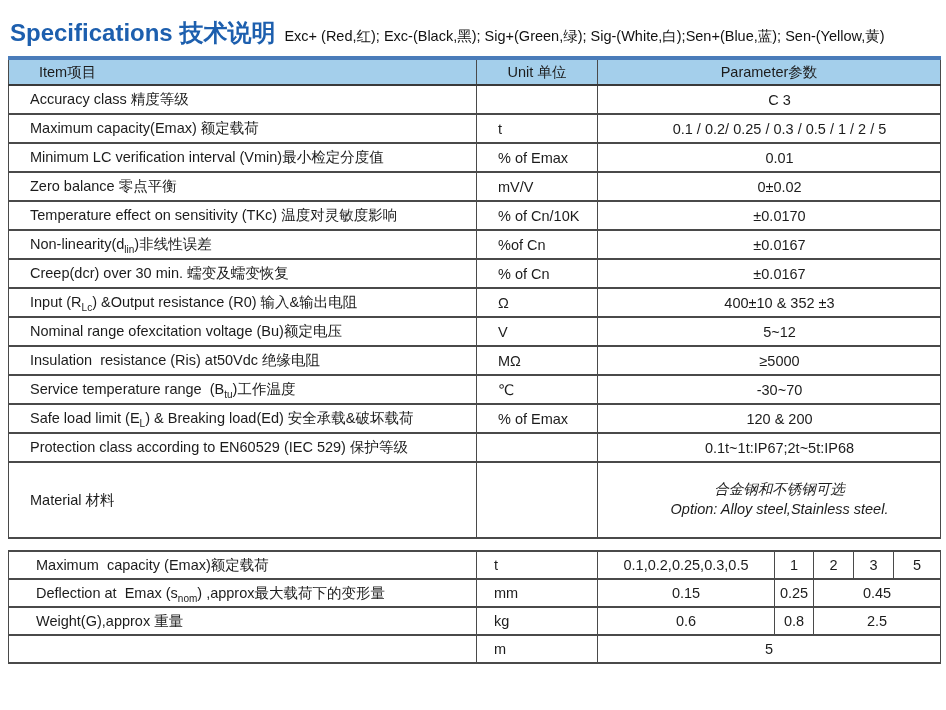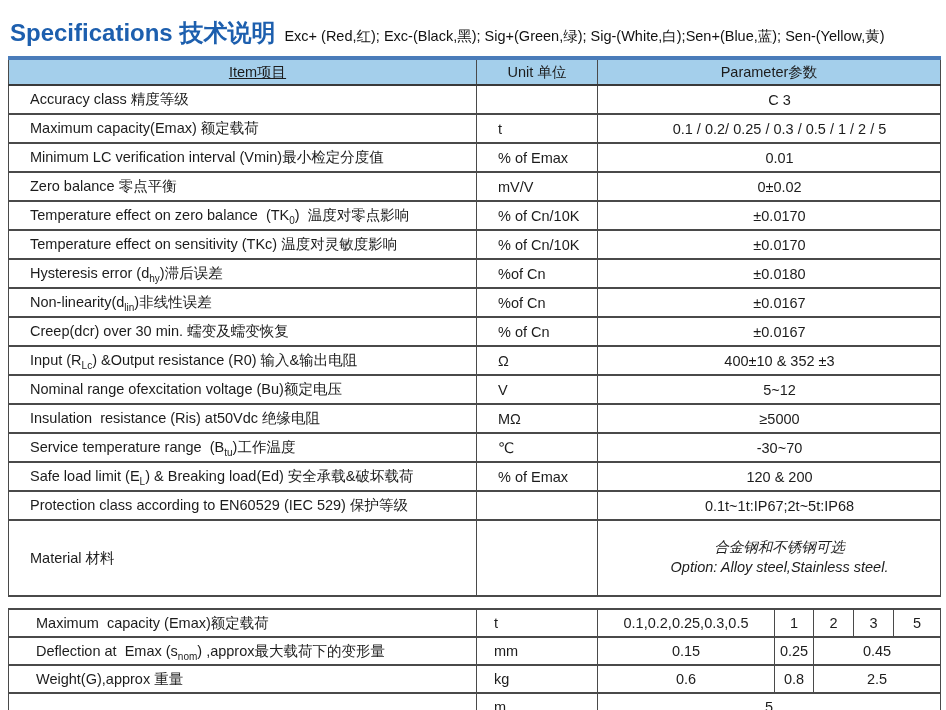--- a/index.html
+++ b/index.html
@@ -24,21 +24,21 @@
     border-top:2px solid #4a4a4a;border-bottom:2px solid #4a4a4a;
     padding:0;vertical-align:middle;overflow:hidden;
   }
   
   .spec thead th{
     background:#a4cfeb;
     border-top:4px solid #4a7cba;
     border-bottom:2px solid #3a3a3a;
     height:24px;
   }
-  .spec thead th.h-item{text-align:center;padding-left:30px;text-decoration:underline;}
+  .spec thead th.h-item{text-align:left;padding-left:30px;}
   .spec thead th.h-unit{text-align:center;}
   .spec thead th.h-param{text-align:center;}
 
   .spec td{height:27px;padding-left:21px;}
   .c-item{text-align:left;padding-left:27px;white-space:pre-wrap;}
   .c-unit{text-align:left;padding-left:17px;}
   .c-param{text-align:center;}
   tr.tall td{height:74px;}
   .param-line{display:block;line-height:1.35;font-style:italic;}
 
@@ -86,33 +86,23 @@
         <td class="c-item"><span>Minimum LC verification interval (Vmin)最小检定分度值</span></td>
         <td class="c-unit">% of Emax</td>
         <td class="c-param">0.01</td>
       </tr>
       <tr>
         <td class="c-item"><span>Zero balance 零点平衡</span></td>
         <td class="c-unit">mV/V</td>
         <td class="c-param">0±0.02</td>
       </tr>
       <tr>
-        <td class="c-item"><span>Temperature effect on zero balance  (TK</span><sub>0</sub><span>)  温度对零点影响</span></td>
-        <td class="c-unit">% of Cn/10K</td>
-        <td class="c-param">±0.0170</td>
-      </tr>
-      <tr>
         <td class="c-item"><span>Temperature effect on sensitivity (TKc) 温度对灵敏度影响</span></td>
         <td class="c-unit">% of Cn/10K</td>
         <td class="c-param">±0.0170</td>
-      </tr>
-      <tr>
-        <td class="c-item"><span>Hysteresis error (d</span><sub>hy</sub><span>)滞后误差</span></td>
-        <td class="c-unit">%of Cn</td>
-        <td class="c-param">±0.0180</td>
       </tr>
       <tr>
         <td class="c-item"><span>Non-linearity(d</span><sub>lin</sub><span>)非线性误差</span></td>
         <td class="c-unit">%of Cn</td>
         <td class="c-param">±0.0167</td>
       </tr>
       <tr>
         <td class="c-item"><span>Creep(dcr) over 30 min. 蠕变及蠕变恢复</span></td>
         <td class="c-unit">% of Cn</td>
         <td class="c-param">±0.0167</td>

